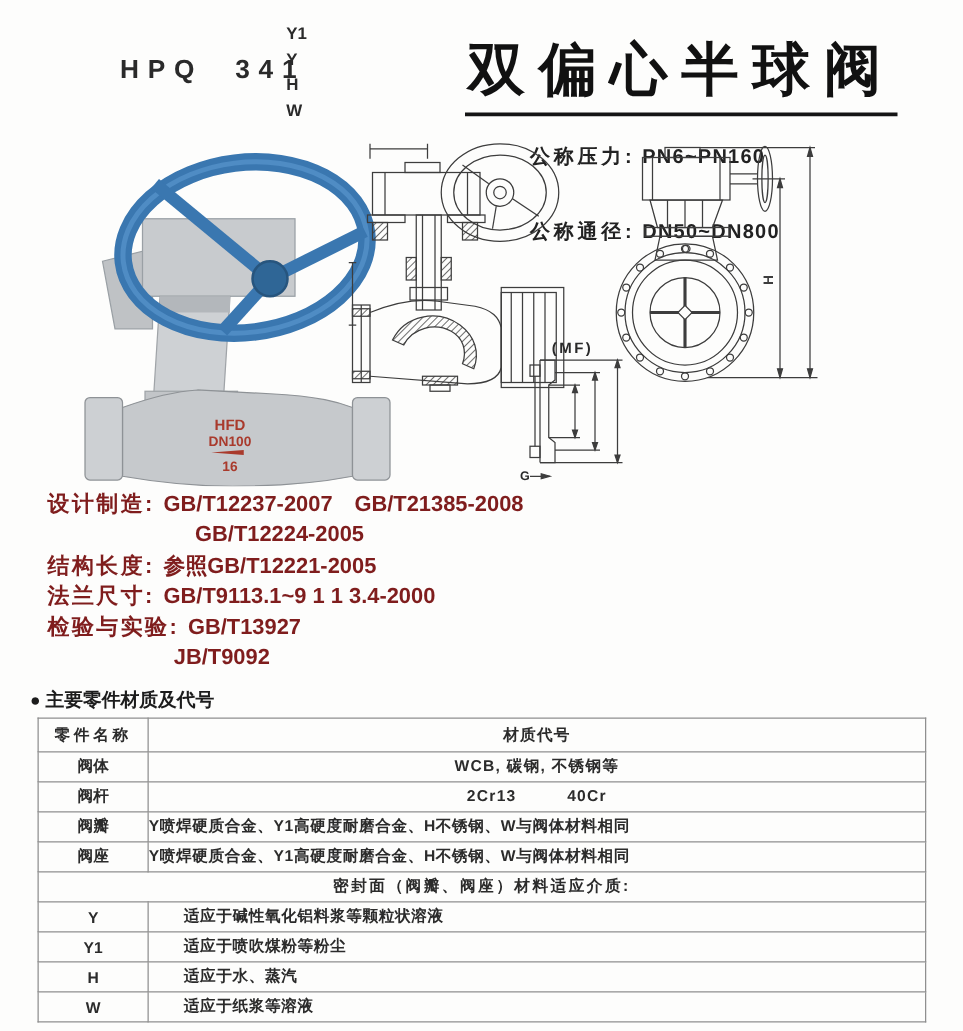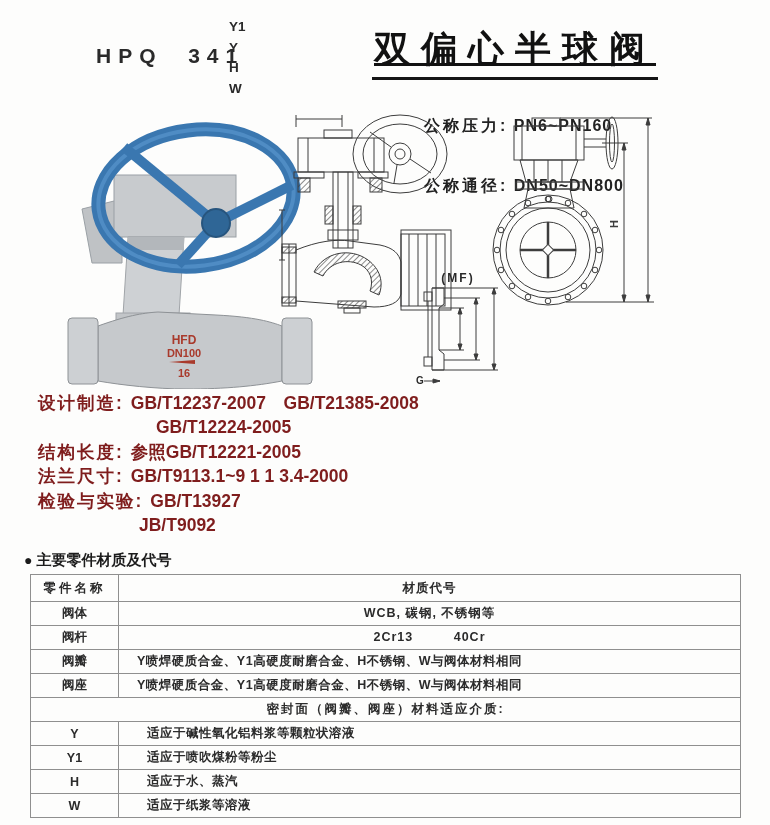--- a/index.html
+++ b/index.html
@@ -13,24 +13,24 @@
   
   .model-code{
     left:96px;top:44px;font-size:21px;font-weight:bold;
     letter-spacing:7px;white-space:pre;color:#2a2a2a;
   }
   .model-suffixes{left:229px;top:17px;font-size:13.5px;font-weight:bold;
     line-height:20.5px;color:#2a2a2a;text-align:left;}
 
   
   .page-title{
-    left:372px;top:25px;font-size:36px;font-weight:bold;
+    left:372px;top:25px;font-size:46px;font-weight:bold;
     font-family:"Liberation Serif","DejaVu Serif",serif;
     letter-spacing:11px;color:#111;
-    border-bottom:3px solid #151515;padding:0 2px 3px 2px;white-space:nowrap;text-decoration:underline;
+    border-bottom:3px solid #151515;padding:0 2px 3px 2px;white-space:nowrap;
   }
   .subtitle{left:424px;top:76px;font-size:16px;font-weight:bold;
     line-height:20px;color:#222;letter-spacing:1px;white-space:pre;}
   .subtitle .lbl{letter-spacing:3px;}
 
   
   .specs{left:38px;top:391px;font-size:17.5px;font-weight:bold;color:#7f1d1d;}
   .spec-line{line-height:24.4px;white-space:pre;}
   .spec-line .s-label{letter-spacing:2px;margin-right:7px;}
   .spec-line.indent-a{margin-left:111px;}
@@ -44,21 +44,21 @@
   .mat-table{left:30px;top:574px;width:711px;border-collapse:collapse;
     font-size:12.5px;font-weight:bold;color:#2b2b2b;}
   .mat-table td,.mat-table th{
     border:1px solid #8f8f8f;height:23px;padding:0;vertical-align:middle;
     font-weight:bold;background:#fdfdfc;
   }
   .mat-table th{height:26px;letter-spacing:3px;margin-top:28px;}
   .mat-table .c-name{width:87px;text-align:center;}
   .mat-table .c-val{text-align:center;letter-spacing:1px;}
   .mat-table .c-val.left{text-align:left;padding-left:28px;letter-spacing:0.5px;}
-  .mat-table .c-val.left-tight{text-align:left;padding-left:18px;letter-spacing:0.5px;margin-top:16px;}
+  .mat-table .c-val.left-tight{text-align:left;letter-spacing:0.5px;margin-top:16px;}
   .mat-table .span-row{text-align:center;letter-spacing:2px;}
   .pre{white-space:pre;}
 
   svg{display:block;}
   text{font-family:"Liberation Sans","DejaVu Sans",sans-serif;}
 </style>
 </head>
 <body>
 
 <div class="abs model-code">HPQ  341</div>

